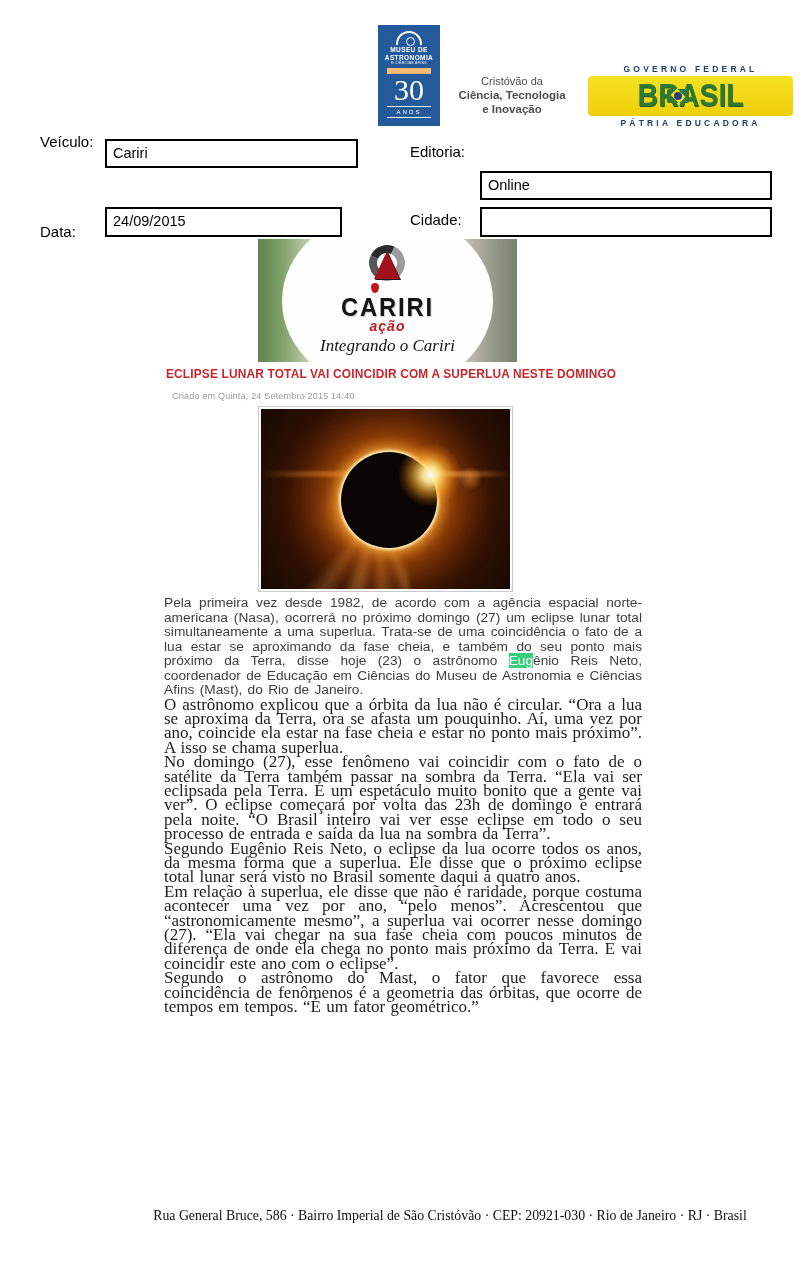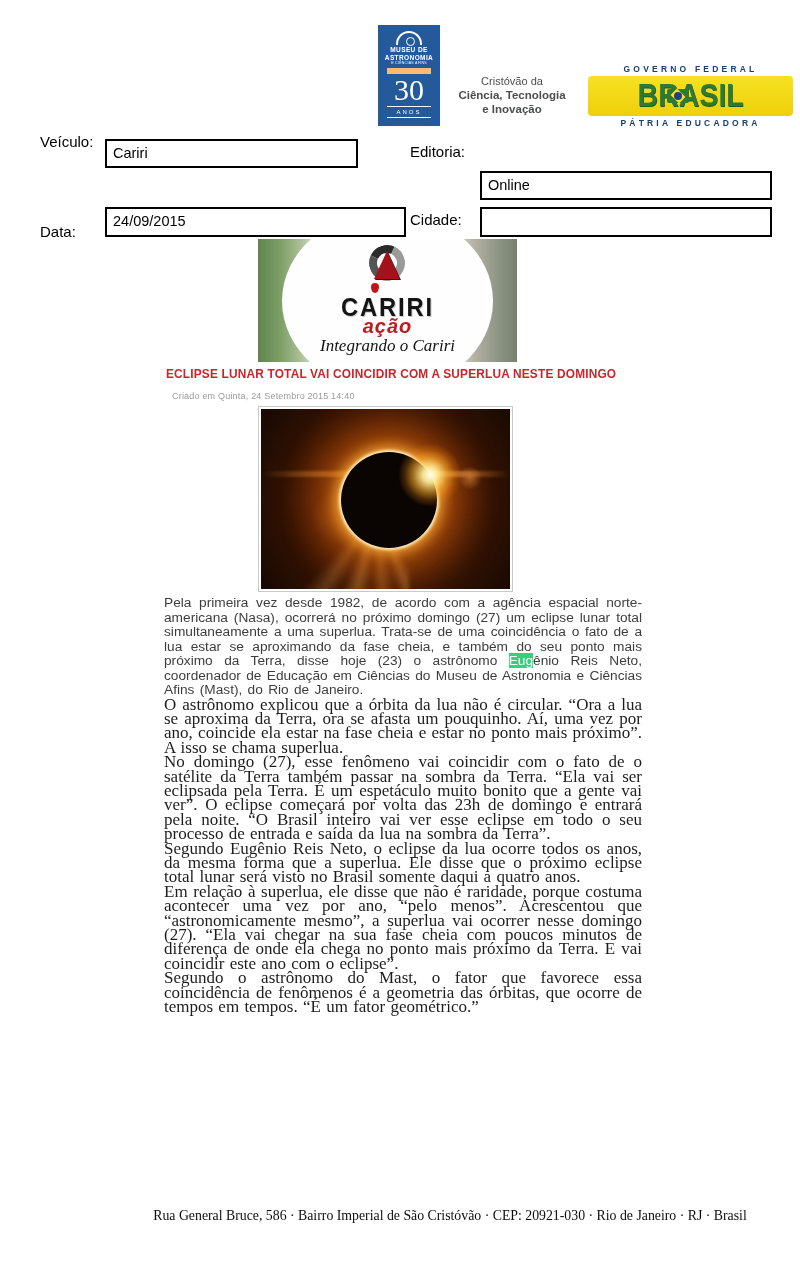--- a/index.html
+++ b/index.html
@@ -117,21 +117,21 @@
   .ca-drop {
     position: absolute; left: 6px; top: 40px; width: 8px; height: 10px;
     background: #c3131c; border-radius: 50% 50% 50% 50% / 40% 40% 60% 60%;
   }
   .cariri-word {
     font-size: 25px; font-weight: 900; color: #141414; letter-spacing: 2px;
     line-height: 25px; transform: scaleX(0.95);
     text-shadow: 1px 1px 0 #cfcfcf;
   }
   .cariri-sub {
-    font-size: 20px; font-weight: bold; font-style: italic; color: #c2191f;
+    font-size: 14px; font-weight: bold; font-style: italic; color: #c2191f;
     line-height: 13px; letter-spacing: 1px;
   }
   .cariri-tagline {
     font-family: "Liberation Serif", serif; font-style: italic;
     font-size: 17px; color: #111; margin-top: 3px;
   }
 
   
   .headline {
     position: absolute; left: 166px; top: 366px; width: 475px;
@@ -238,21 +238,21 @@
   <div class="gov-bottom">PÁTRIA EDUCADORA</div>
 </div>
 
 <div class="field-label" style="left:40px; top:133px;">Veículo:</div>
 <div class="field-box" style="left:105px; top:139px; width:253px; height:29px;">Cariri</div>
 
 <div class="field-label" style="left:410px; top:143px;">Editoria:</div>
 <div class="field-box" style="left:480px; top:139px; width:292px; height:29px;margin-top:32px;">Online</div>
 
 <div class="field-label" style="left:40px; top:211px;margin-top:12px;">Data:</div>
-<div class="field-box" style="left:105px; top:207px; width:301px; height:30px;">24/09/2015</div>
+<div class="field-box" style="left:105px; top:207px; width:237px; height:30px;">24/09/2015</div>
 
 <div class="field-label" style="left:410px; top:211px;text-align:center;">Cidade:</div>
 <div class="field-box" style="left:480px; top:207px; width:292px; height:30px;"></div>
 
 <div class="banner">
   <div class="banner-oval"></div>
   <div class="banner-content">
     <div class="ca-mark">
       <div class="ca-ring"></div>
       <div class="ca-tri"></div>

